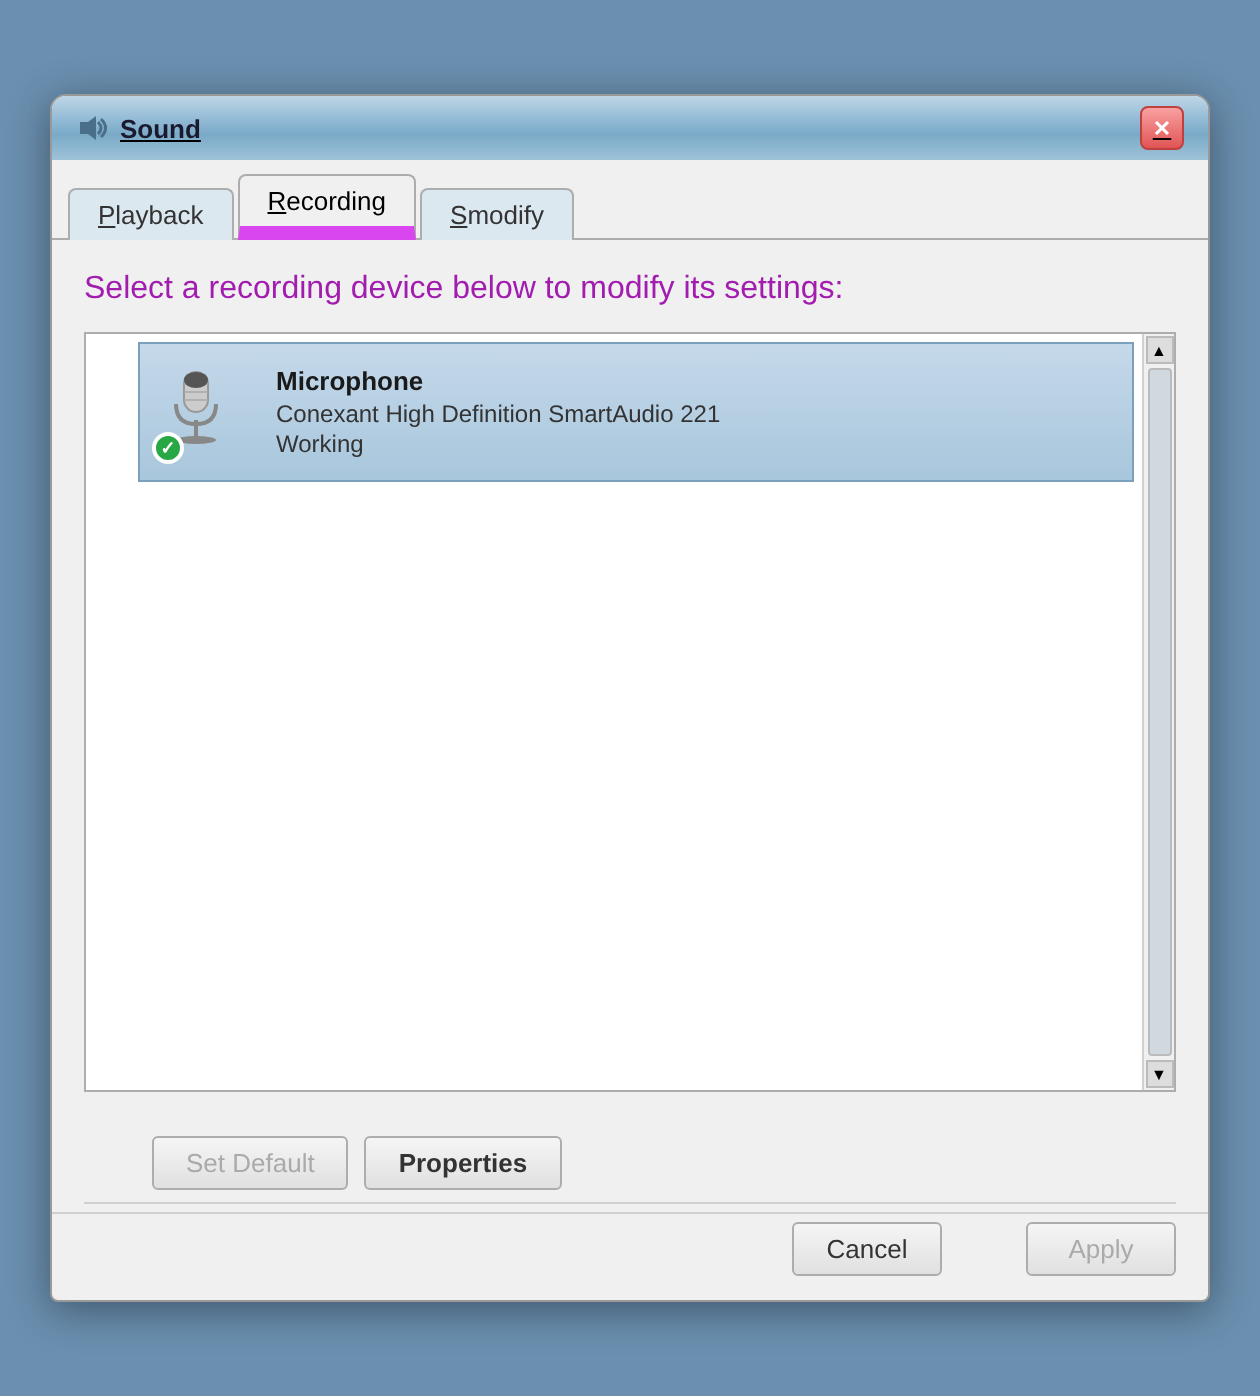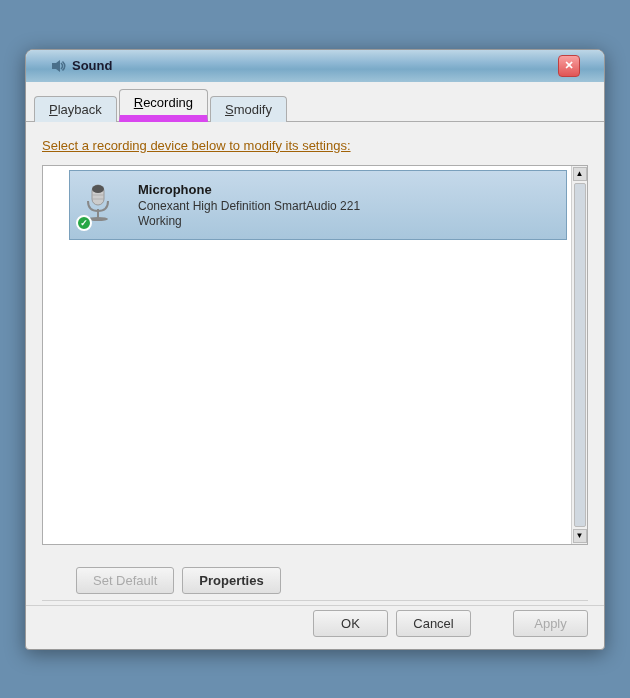--- a/index.html
+++ b/index.html
@@ -23,22 +23,23 @@
       box-shadow: 0 4px 20px rgba(0,0,0,0.4);
       overflow: hidden;
     }
 
     
     .title-bar {
       background: linear-gradient(to bottom, #bdd6e6 0%, #8fb8d4 40%, #7aaac8 60%, #9ec3d8 100%);
       display: flex;
       align-items: center;
       justify-content: space-between;
-      padding: 6px 24px;
+      padding: 6px 12px;
       height: 32px;
+      text-decoration: underline;
     }
 
     .title-bar-left {
       display: flex;
       align-items: center;
       gap: 6px;
     }
 
     .title-icon {
       width: 16px;
@@ -101,24 +102,23 @@
       text-decoration: underline;
     }
 
     
     .content {
       padding: 16px 16px 12px 16px;
       background: #f0f0f0;
     }
 
     .instruction-text {
-      font-size: 13px;
-      color: #a16207;
+      font-size: 16px;
+      color: #a21caf;
       margin-bottom: 12px;
-      text-decoration: underline;
     }
 
     .device-item {
       display: flex;
       align-items: center;
       padding: 8px 6px;
       background: linear-gradient(to bottom, #c5d9ea, #a8c6dc);
       border: 1px solid #7aa0bc;
       cursor: pointer;
       gap: 10px;
@@ -302,18 +302,17 @@
   <div class="bottom-bar1">
     <div class="btn-group">
       <button class="btn disabled" disabled="">Set Default</button>
       <button class="btn bold-label">Properties</button>
     </div>
   </div>
 
   <div style="height:1px; background:#d0d0d0; margin: 0 16px;"></div>
 
   <div class="bottom-bar2">
-    <button class="btn" style="min-width:75px;">OK</button>
     <button class="btn" style="min-width:75px;">Cancel</button>
     <button class="btn disabled" disabled="" style="min-width:75px;">Apply</button>
   </div>
 
 </div>
 
 </body></html>

